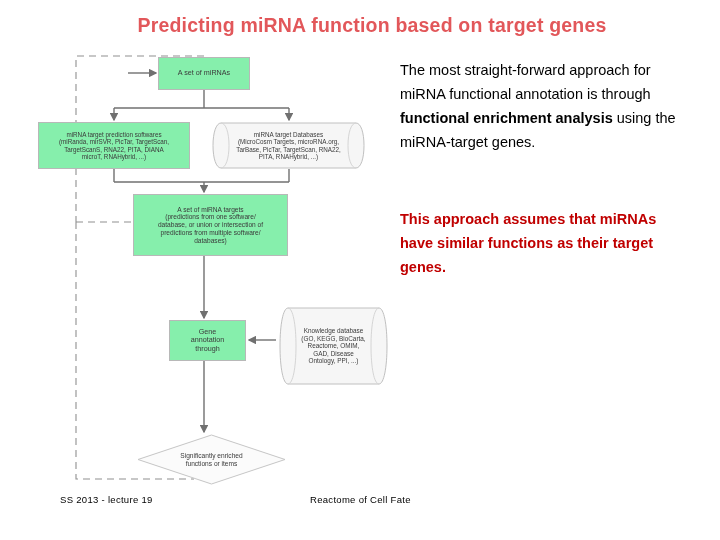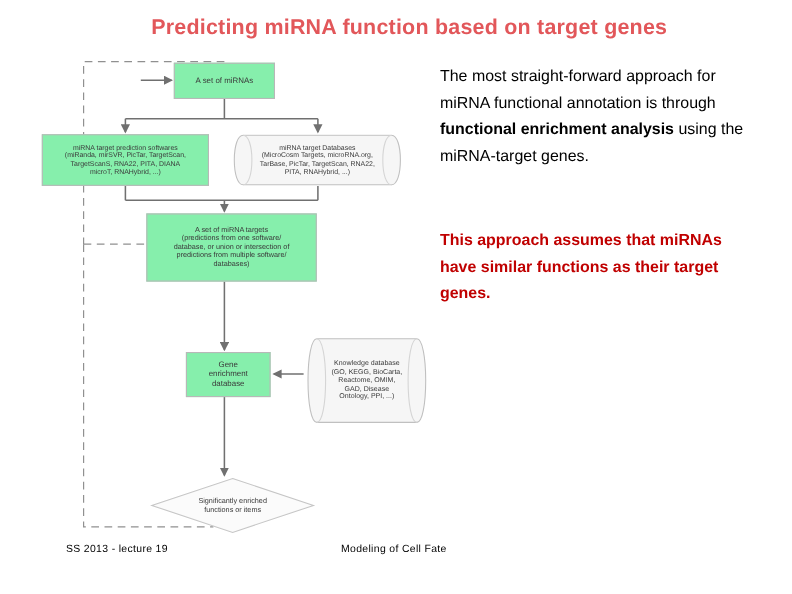--- a/index.html
+++ b/index.html
@@ -229,22 +229,22 @@
         <span class="node-line">(predictions from one software/</span>
         <span class="node-line">database, or union or intersection of</span>
         <span class="node-line">predictions from multiple software/</span>
         <span class="node-line">databases)</span>
       </div>
     </div>
 
     <div class="node-box" id="node-enrichment">
       <div class="node-text">
         <span class="node-line">Gene</span>
-        <span class="node-line">enrichment</span>
-        <span class="node-line">database</span>
+        <span class="node-line">annotation</span>
+        <span class="node-line">through</span>
       </div>
     </div>
 
     <div class="node-doc" id="node-knowledge">
       <svg class="shape-svg" width="113" height="78" viewBox="0 0 113 78">
         <path d="M11,1 L102,1 C107,1 110,18 110,39 C110,60 107,77 102,77
                  L11,77 C6,77 3,60 3,39 C3,18 6,1 11,1 Z" fill="#f6f6f6" stroke="#c0c0c0" stroke-width="1"></path>
         <path d="M11,1 C16,1 19,18 19,39 C19,60 16,77 11,77" fill="none" stroke="#d5d5d5" stroke-width="1"></path>
         <path d="M102,1 C97,1 94,18 94,39 C94,60 97,77 102,77" fill="none" stroke="#d5d5d5" stroke-width="1"></path>
       </svg>
@@ -268,16 +268,16 @@
     </div>
   </div>
 
   <div id="body-text-1">
     <span>The most straight-forward approach for miRNA functional annotation is through </span><span class="bold-run">functional enrichment analysis</span><span> using the miRNA-target genes.</span>
   </div>
 
   <div id="body-text-2">This approach assumes that miRNAs have similar functions as their target genes.</div>
 
   <div id="footer-left">SS 2013 - lecture 19</div>
-  <div id="footer-center">Modeling of Cell Fate</div>
+  <div id="footer-center">Reactome of Cell Fate</div>
   <div id="footer-page">19</div>
 
 </div>
 
 </body></html>

